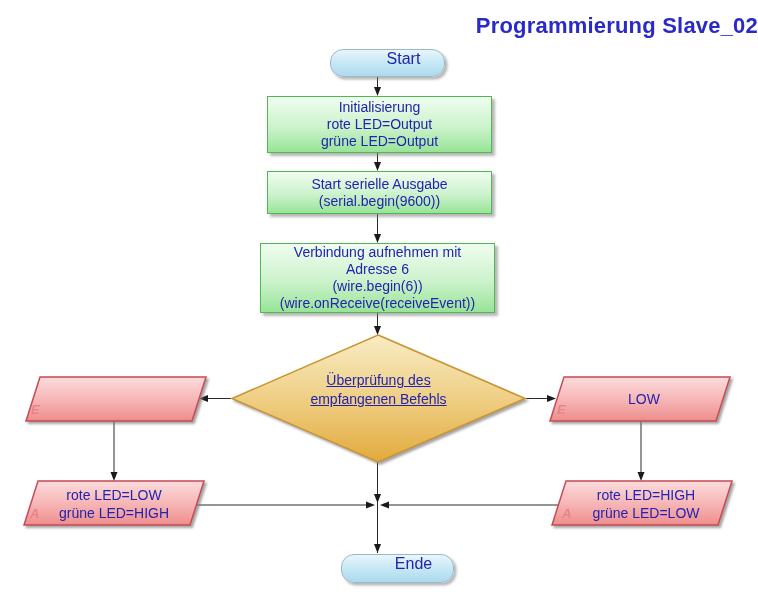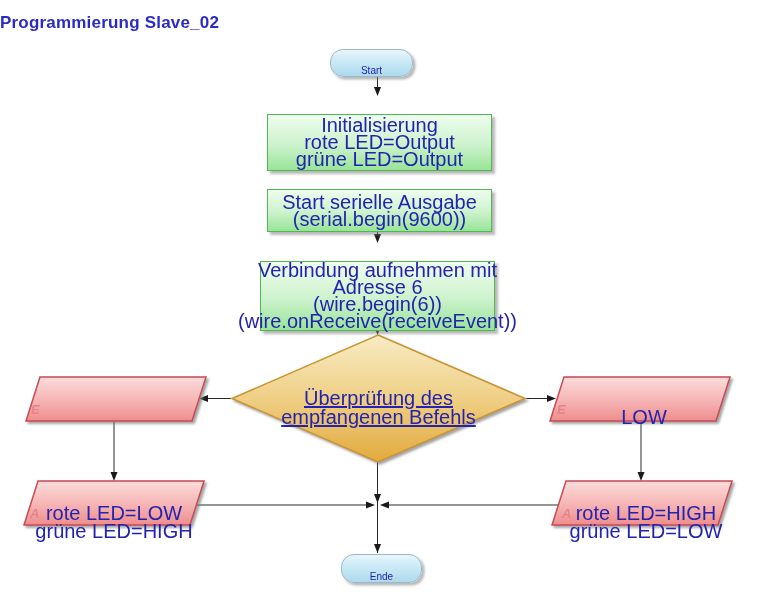--- a/index.html
+++ b/index.html
@@ -1,31 +1,31 @@
 <!DOCTYPE html>
 <html><head>
 <meta charset="utf-8">
 <style>
   html,body{margin:0;padding:0;background:#fff;}
   .canvas{
     position:relative;width:758px;height:600px;background:#ffffff;overflow:hidden;
     font-family:"Liberation Sans", sans-serif;color:#2323b0;
   }
   .title{
-    position:absolute;left:0;top:13px;width:758px;text-align:left;
-    font-size:17px;font-weight:bold;color:#2a2ac8;letter-spacing:.2px;
+    position:absolute;left:0;top:13px;width:758px;text-align:right;
+    font-size:22px;font-weight:bold;color:#2a2ac8;letter-spacing:.2px;
   }
   svg.layer{position:absolute;left:0;top:0;z-index:1;}
-  .node-text{position:absolute;z-index:2;text-align:center;font-size:20px;line-height:17px;margin-top:18px;}
+  .node-text{position:absolute;z-index:2;text-align:center;font-size:14px;line-height:17px;}
   .terminal{
-    position:absolute;z-index:2;display:flex;align-items:flex-end;justify-content:center;
+    position:absolute;z-index:2;display:flex;align-items:flex-start;justify-content:center;
     background:linear-gradient(180deg,#e9f6fc 0%,#c9e9f6 45%,#addaee 100%);
     border:1px solid #9ab8c8;border-radius:13px;
     box-shadow:2.5px 2.5px 2.5px rgba(125,125,125,.55);
-    font-size:10px;color:#2323b0;
+    font-size:16px;color:#2323b0;padding-left:32px;
   }
   .process{
     position:absolute;z-index:2;display:flex;flex-direction:column;align-items:center;justify-content:center;
     background:linear-gradient(180deg,#effdef 0%,#ccf2cc 55%,#98e498 100%);
     border:1.5px solid #50b850;
     box-shadow:2.5px 2.5px 2.5px rgba(125,125,125,.55);
   }
   .process div, .pl-lines div{white-space:nowrap;}
   .diamond-text{line-height:19px;}
   .tag{

